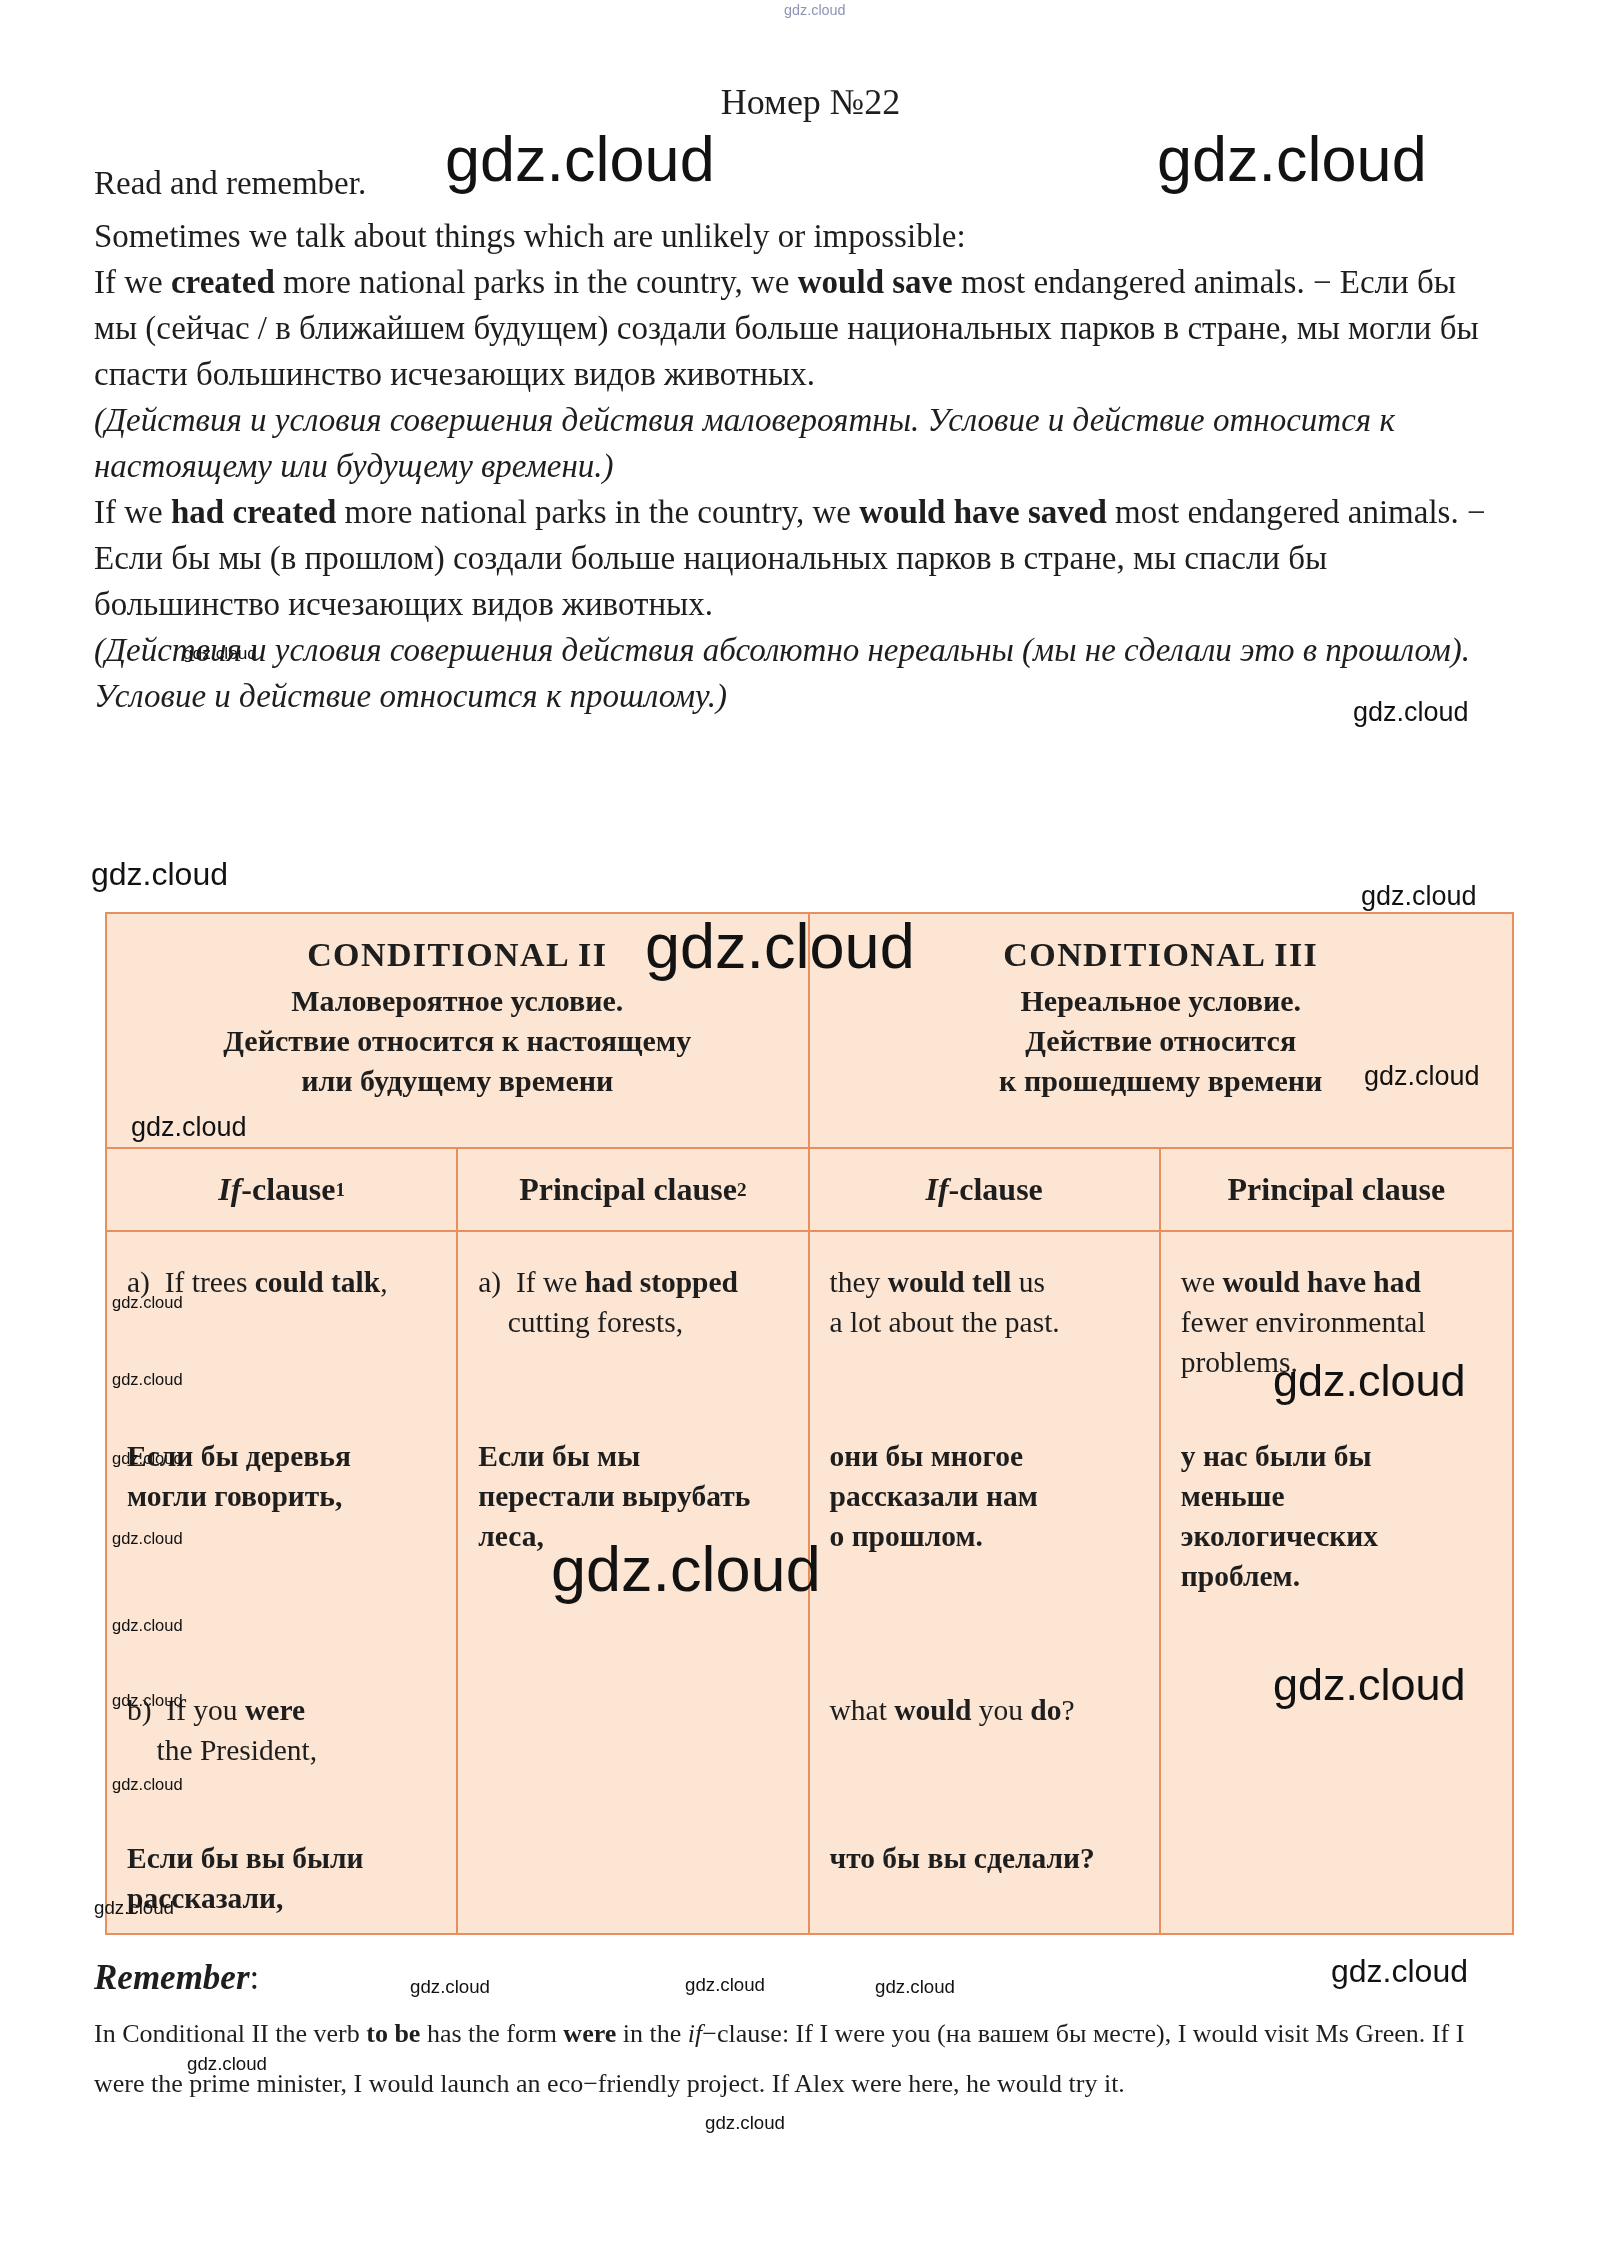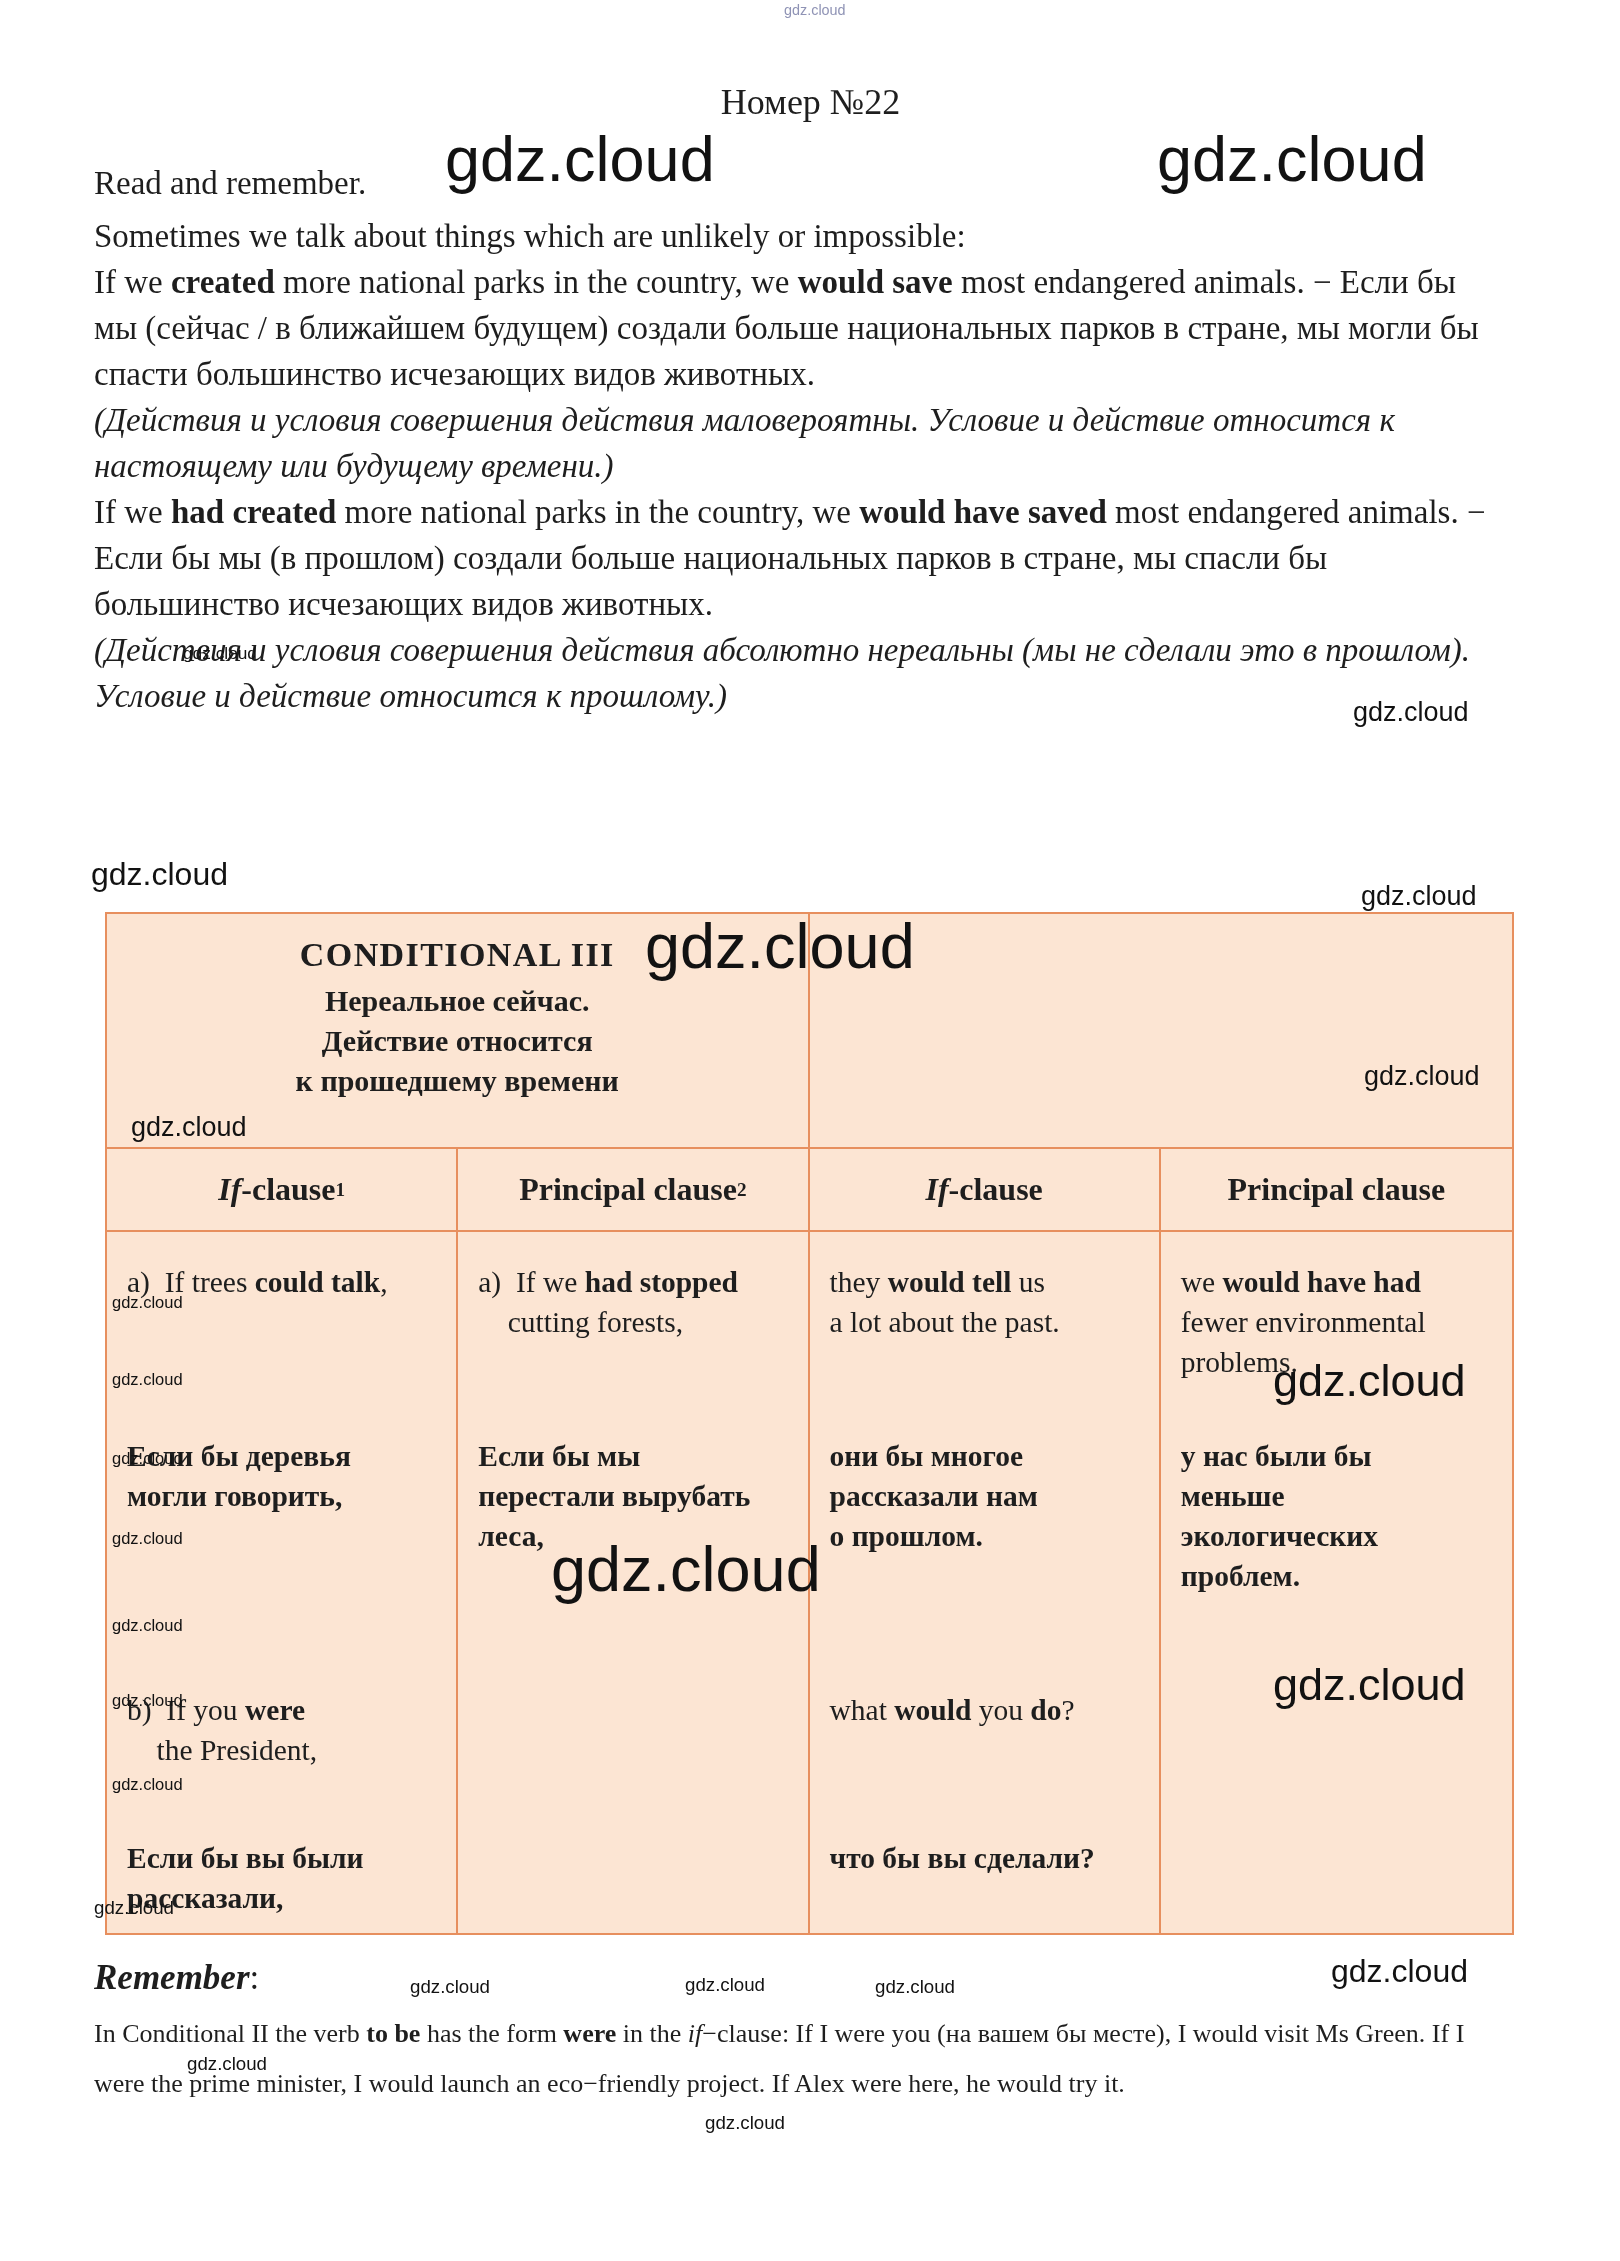--- a/index.html
+++ b/index.html
@@ -119,22 +119,28 @@
     <p><span>Sometimes we talk about things which are unlikely or impossible:</span></p>
     <p><span>If we </span><span style="font-weight: bold;">created</span><span> more national parks in the country, we </span><span style="font-weight: bold;">would save</span><span> most endangered animals. − Если бы мы (сейчас / в ближайшем будущем) создали больше национальных парков в стране, мы могли бы спасти большинство исчезающих видов животных.</span></p>
     <p><span style="font-style: italic;">(Действия и условия совершения действия маловероятны. Условие и действие относится к настоящему или будущему времени.)</span></p>
     <p><span>If we </span><span style="font-weight: bold; margin-top: 24px;">had created</span><span> more national parks in the country, we </span><span style="font-weight: bold;">would have saved</span><span> most endangered animals. − Если бы мы (в прошлом) создали больше национальных парков в стране, мы спасли бы большинство исчезающих видов животных.</span></p>
     <p><span style="font-style: italic;">(Действия и условия совершения действия абсолютно нереальны (мы не сделали это в прошлом). Условие и действие относится к прошлому.)</span></p>
   </div>
 
   <div class="cond-table">
     <div class="thead">
       <div class="th">
+        <div class="th-title">CONDITIONAL II</div>
+        <div class="th-line">Маловероятное условие.</div>
+        <div class="th-line">Действие относится к настоящему</div>
+        <div class="th-line">или будущему времени</div>
+      </div>
+      <div class="th">
         <div class="th-title">CONDITIONAL III</div>
-        <div class="th-line">Нереальное сейчас.</div>
+        <div class="th-line">Нереальное условие.</div>
         <div class="th-line">Действие относится</div>
         <div class="th-line">к прошедшему времени</div>
       </div>
     </div>
 
     <div class="subhead">
       <div class="sh">
           <span style="font-weight: bold; font-style: italic;">If</span>
           <span style="font-weight: bold;">-clause</span>
           <sup style="font-weight: bold;">1</sup>

